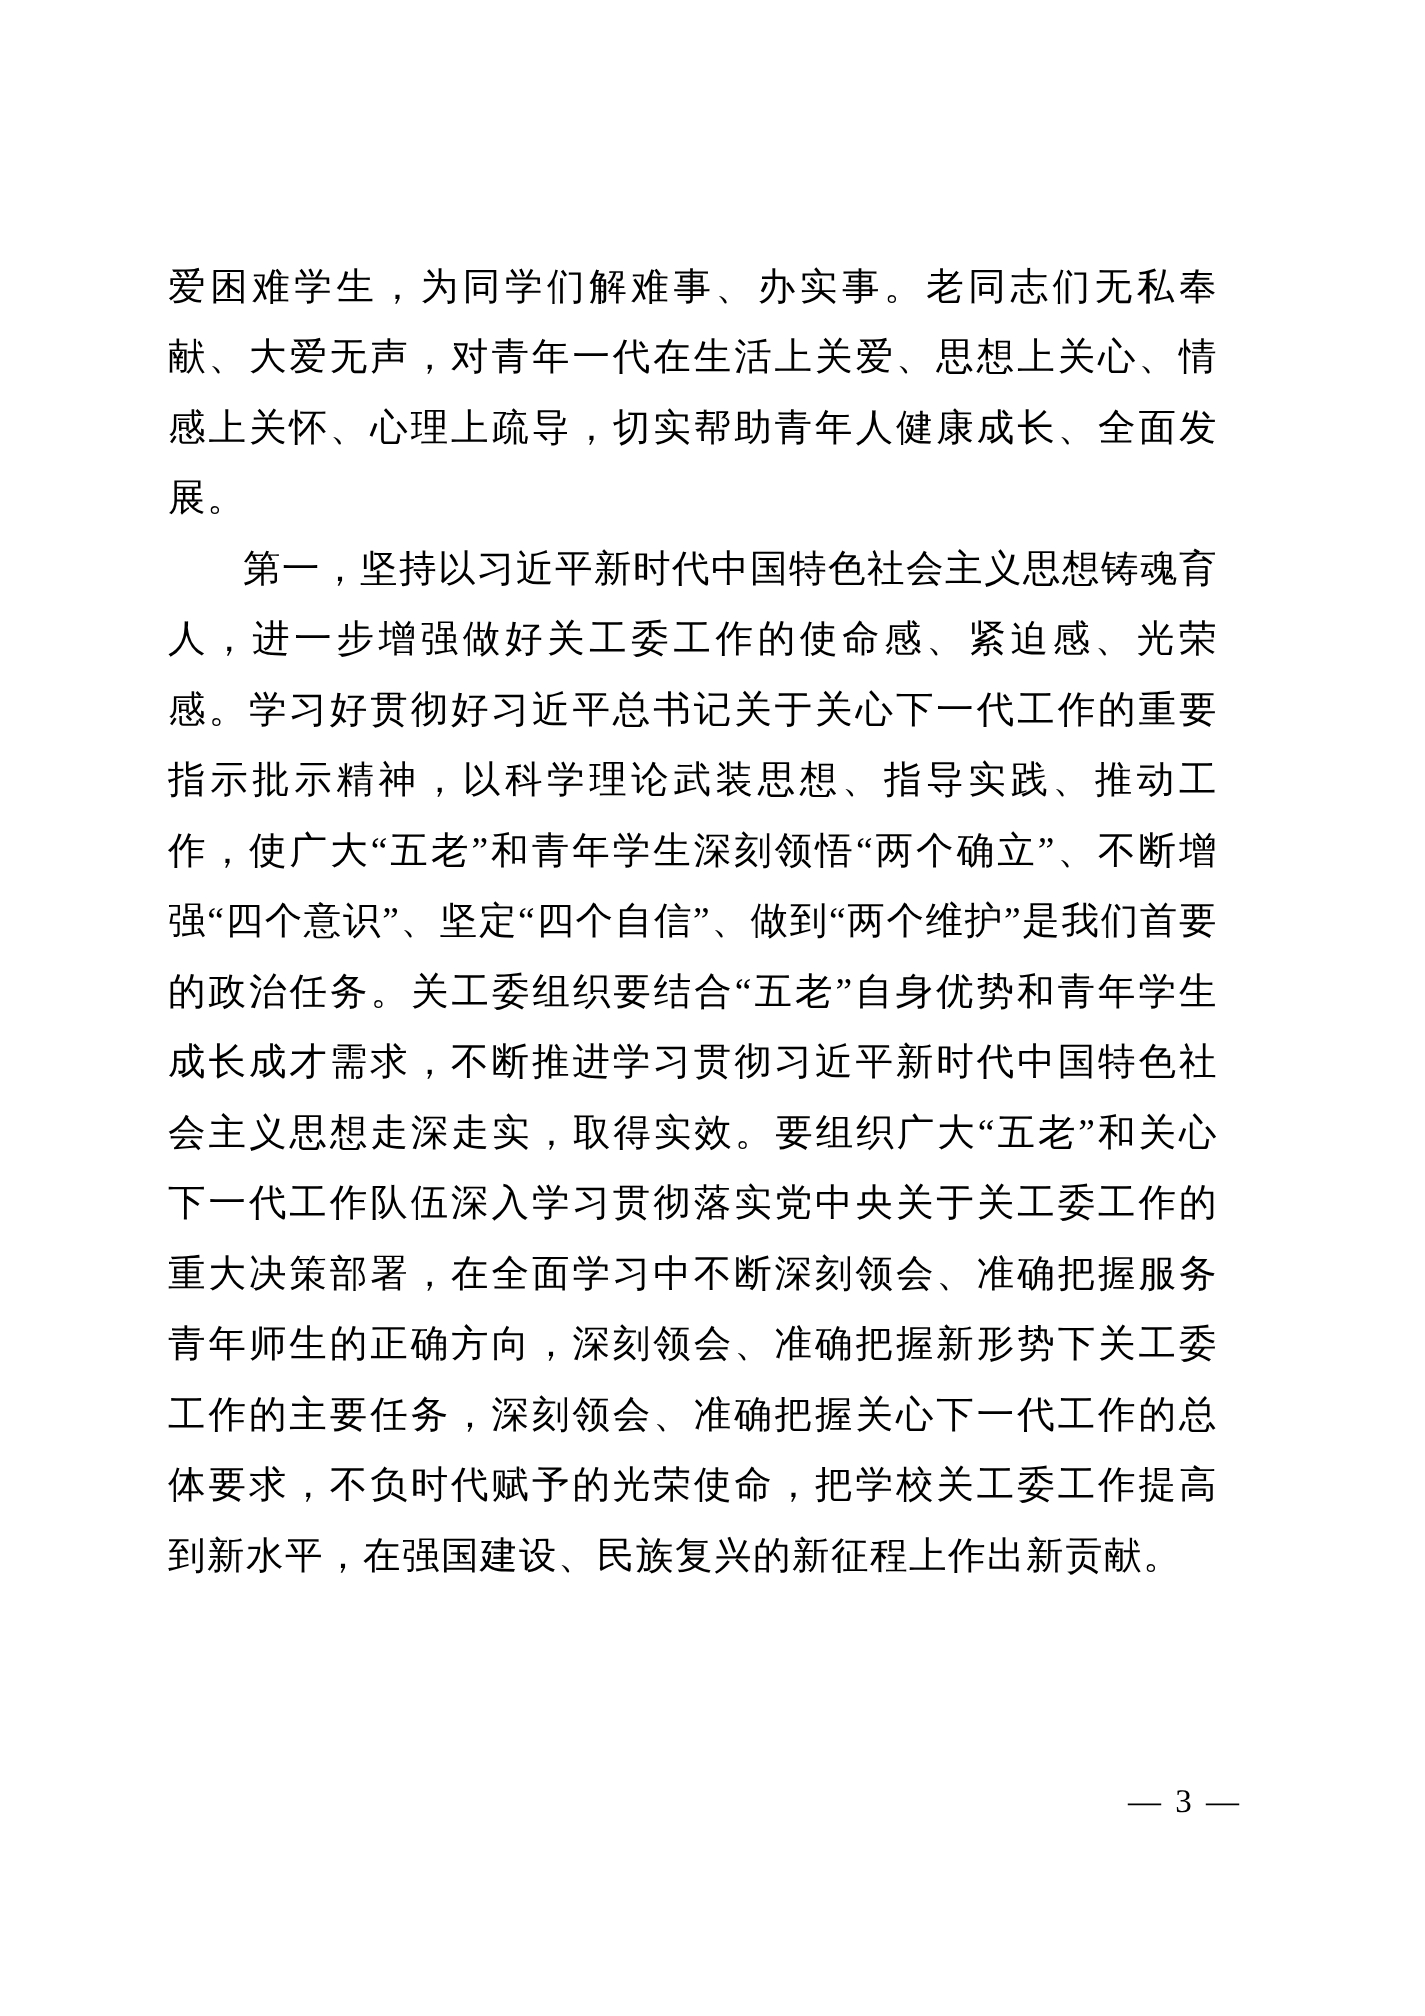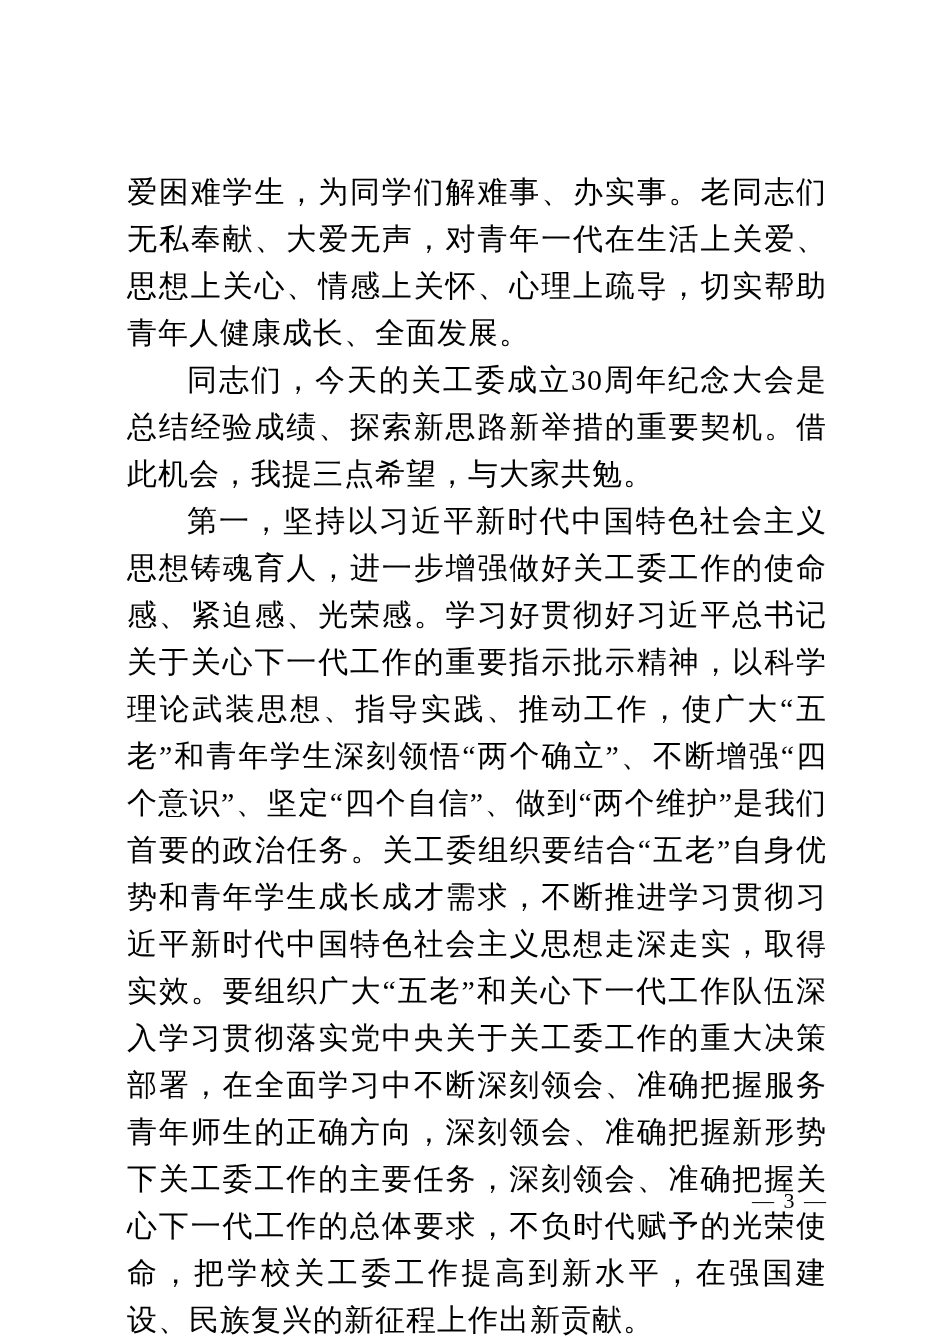--- a/index.html
+++ b/index.html
@@ -11,24 +11,24 @@
     position: relative;
     width: 950px;
     height: 1344px;
     background: #ffffff;
     overflow: hidden;
     font-family: "Liberation Serif", "DejaVu Serif", serif;
     color: #000000;
   }
   .content {
     position: absolute;
-    left: 127px;
+    left: 112px;
     top: 168px;
     width: 700px;
-    font-size: 30px;
+    font-size: 25px;
     line-height: 47px;
     text-align: justify;
     letter-spacing: 1px;
   }
   .para {
     margin: 0;
     padding: 0;
   }
   .para.indent {
     text-indent: 2em;
@@ -41,17 +41,16 @@
     letter-spacing: 2px;
     color: #000000;
   }
 </style>
 </head>
 <body>
 
 <div class="page">
   <div class="content">
     <p class="para">爱困难学生，为同学们解难事、办实事。老同志们无私奉献、大爱无声，对青年一代在生活上关爱、思想上关心、情感上关怀、心理上疏导，切实帮助青年人健康成长、全面发展。</p>
-    <p class="para indent">同志们，今天的关工委成立30周年纪念大会是总结经验成绩、探索新思路新举措的重要契机。借此机会，我提三点希望，与大家共勉。</p>
     <p class="para indent">第一，坚持以习近平新时代中国特色社会主义思想铸魂育人，进一步增强做好关工委工作的使命感、紧迫感、光荣感。学习好贯彻好习近平总书记关于关心下一代工作的重要指示批示精神，以科学理论武装思想、指导实践、推动工作，使广大“五老”和青年学生深刻领悟“两个确立”、不断增强“四个意识”、坚定“四个自信”、做到“两个维护”是我们首要的政治任务。关工委组织要结合“五老”自身优势和青年学生成长成才需求，不断推进学习贯彻习近平新时代中国特色社会主义思想走深走实，取得实效。要组织广大“五老”和关心下一代工作队伍深入学习贯彻落实党中央关于关工委工作的重大决策部署，在全面学习中不断深刻领会、准确把握服务青年师生的正确方向，深刻领会、准确把握新形势下关工委工作的主要任务，深刻领会、准确把握关心下一代工作的总体要求，不负时代赋予的光荣使命，把学校关工委工作提高到新水平，在强国建设、民族复兴的新征程上作出新贡献。</p>
   </div>
   <div class="footer">— 3 —</div>
 </div>
 
 </body></html>

